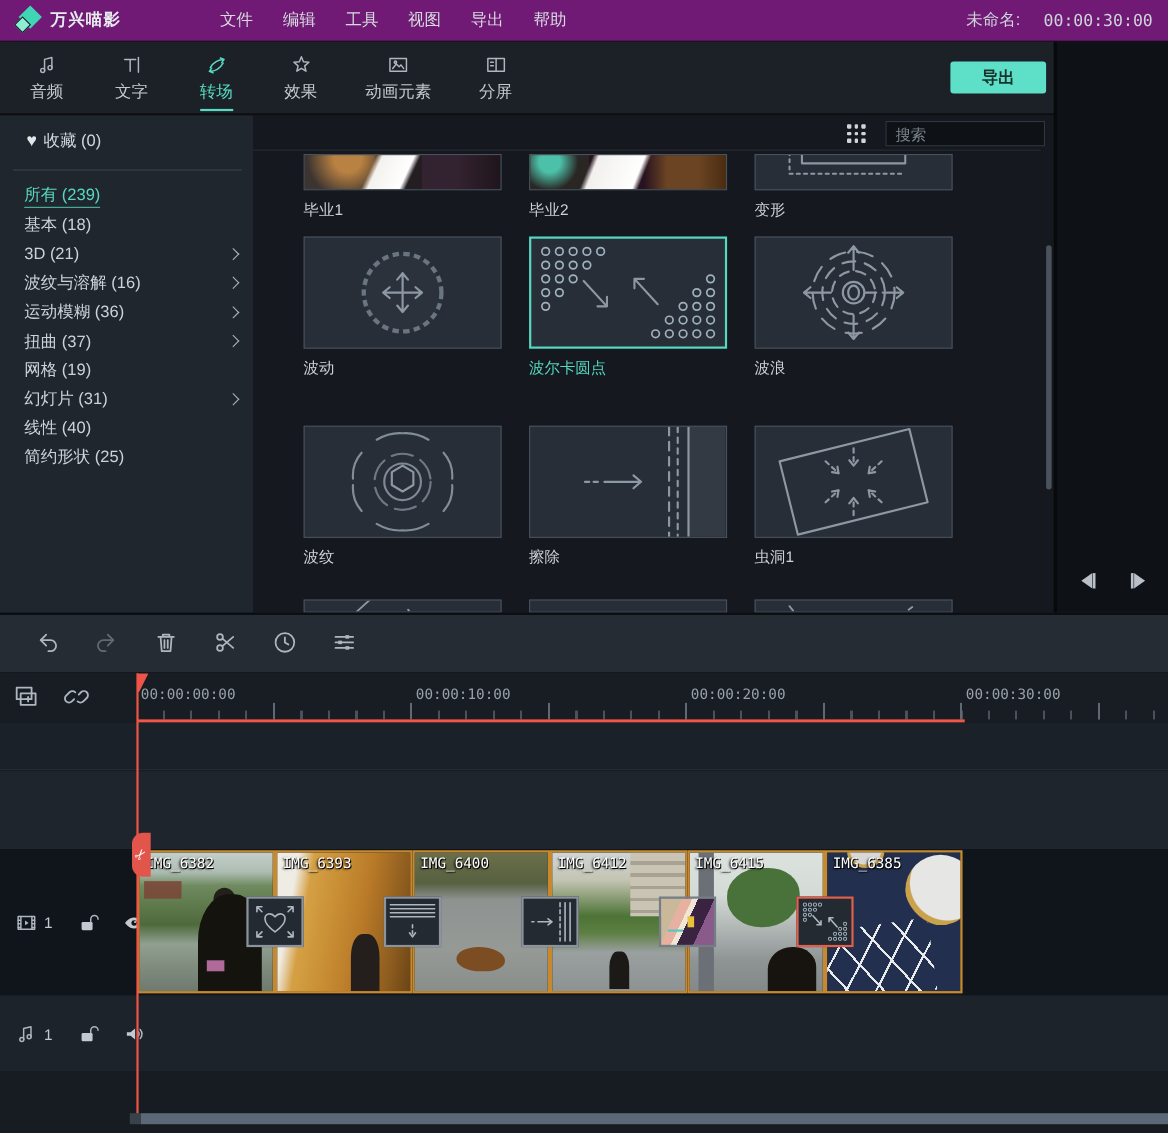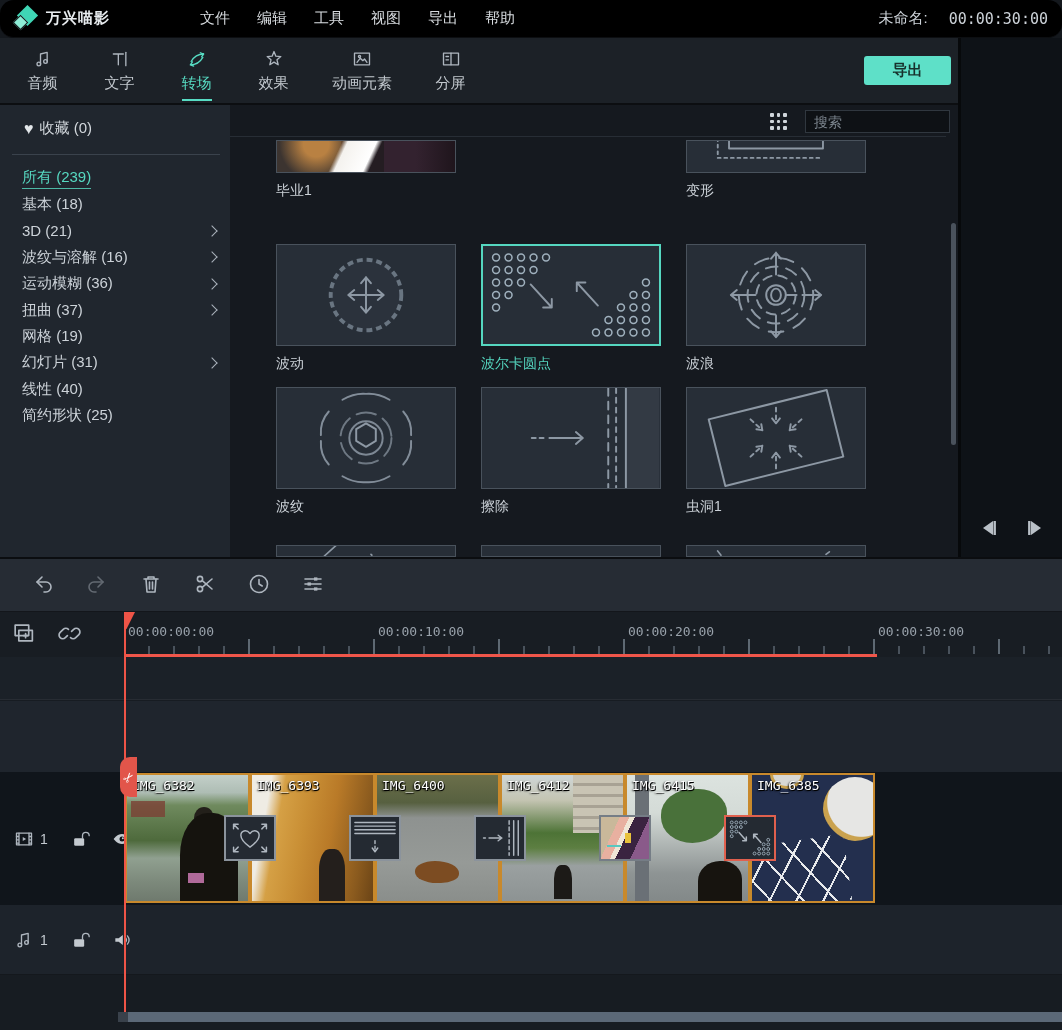--- a/index.html
+++ b/index.html
@@ -1,21 +1,21 @@
 <!DOCTYPE html>
 <html><head>
 <meta charset="utf-8">
 <style>
   * { margin:0; padding:0; box-sizing:border-box; }
   html,body { background:#0b0d10; }
   body { font-family:"Liberation Sans", sans-serif; }
   .app { position:relative; width:1062px; height:1030px; background:#14181d; overflow:hidden; color:#c6ccd2; }
 
   
-  .menubar { position:absolute; left:0; top:0; width:1062px; height:38px; background:#000000; display:flex; align-items:center; border-bottom:1px solid #0c0e11;border-radius:14px; }
+  .menubar { position:absolute; left:0; top:0; width:1062px; height:38px; background:#701a75; display:flex; align-items:center; border-bottom:1px solid #0c0e11; }
   .logo { display:flex; align-items:center; gap:8px; margin-left:14px; }
   .logo-mark { position:relative; width:24px; height:24px; }
   .logo-mark .d1 { position:absolute; left:6px; top:1px; width:15px; height:15px; background:#3fd6b5; transform:rotate(45deg); }
   .logo-mark .d2 { position:absolute; left:1px; top:10px; width:11px; height:11px; background:#8deed6; transform:rotate(45deg); border:1px solid #16191e; }
   .logo-text { font-weight:bold; font-size:15px; color:#e8ecef; letter-spacing:1px; }
   .menu-items { display:flex; gap:27px; margin-left:90px; font-size:15px; color:#d6dade; }
   .menu-items span { cursor:default; }
   .project-info { margin-left:auto; margin-right:14px; font-size:15px; color:#cdd3d9; display:flex; gap:21px; align-items:center; }
   .project-info .time { font-family:"DejaVu Sans Mono", monospace; font-size:15px; }
 
@@ -53,21 +53,21 @@
 
   .tile { position:absolute; width:180px; }
   .thumb { width:180px; height:102px; background:#272e37; border:1px solid #49525c; position:relative; overflow:hidden; }
   .thumb.sel { border:2px solid #55d7c0; }
   .tile-label { margin-top:9px; font-size:14px; color:#ccd2d8; }
   .tile-label.sel { color:#55d7c0; }
   .thumb svg { position:absolute; left:0; top:0; width:100%; height:100%; }
   .slice { height:33px; } .slice.h12 { height:12px; }
   
   .c1 { left:46px; } .c2 { left:251px; } .c3 { left:456px; }
-  .r1 { top:35px; } .r2 { top:139px; } .r3 { top:282px; } .r4 { top:440px; }
+  .r1 { top:35px; } .r2 { top:110px; } .r3 { top:282px; } .r4 { top:440px; }
   .v-scroll { position:absolute; left:721px; top:118px; width:5px; height:222px; background:#4a525c; border-radius:3px; }
 
   
   .ph1 { background:
       linear-gradient(115deg, rgba(0,0,0,0) 34%, #f4f2ee 37%, #ffffff 52%, rgba(0,0,0,0) 55%),
       radial-gradient(circle at 22% 10%, #b98142 0 9%, rgba(0,0,0,0) 26%),
       linear-gradient(90deg, #3c3430 0 36%, #241d22 36% 60%, #33222f 60% 78%, #1f151c 100%); }
   .ph2 { background:
       linear-gradient(112deg, rgba(0,0,0,0) 30%, #f2f0ec 33%, #ffffff 55%, rgba(0,0,0,0) 58%),
       radial-gradient(circle at 10% 20%, #4cc0a8 0 6%, rgba(0,0,0,0) 16%),
@@ -302,20 +302,24 @@
         </div>
       <div class="search-box">
         <input type="text" placeholder="搜索" style="">
 
       </div>
     </div>
 
     <div class="tile c1 r1">
       <div class="thumb slice ph1"></div>
       <div class="tile-label">毕业1</div>
+    </div>
+    <div class="tile c2 r1">
+      <div class="thumb slice ph2"></div>
+      <div class="tile-label">毕业2</div>
     </div>
     <div class="tile c3 r1">
       <div class="thumb slice">
         <svg viewBox="0 0 180 33">
             <path class="s2" d="M28 -10 v28" stroke-dasharray="3 4"></path>
             <rect class="s2" x="40" y="-20" width="100" height="28"></rect>
             <path class="s2" d="M28 18 h110" stroke-dasharray="3 4"></path>
           </svg>
       </div>
       <div class="tile-label">变形</div>

